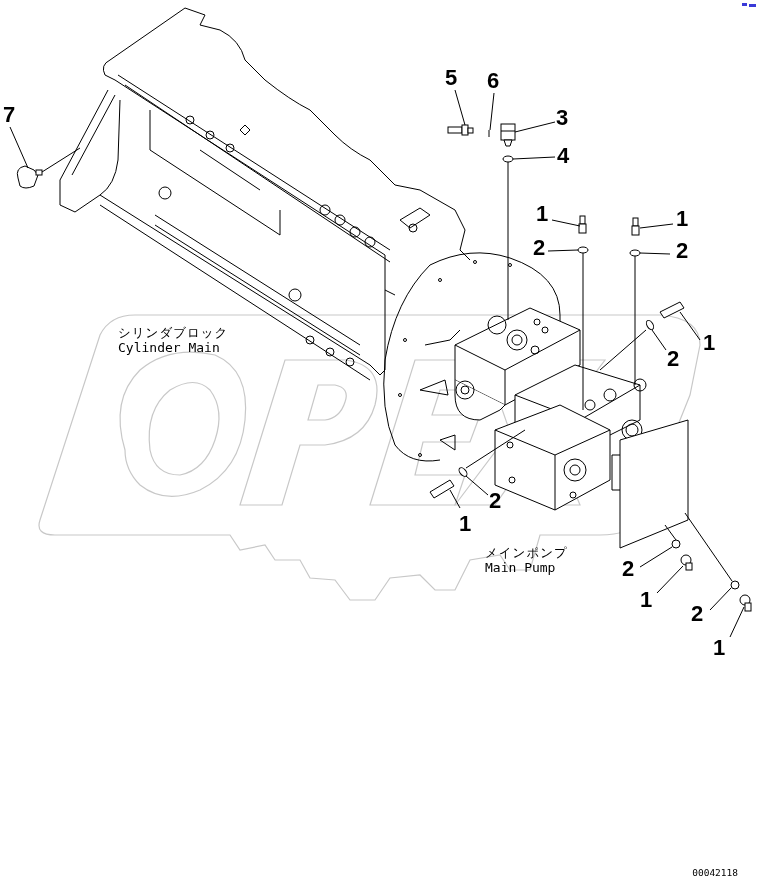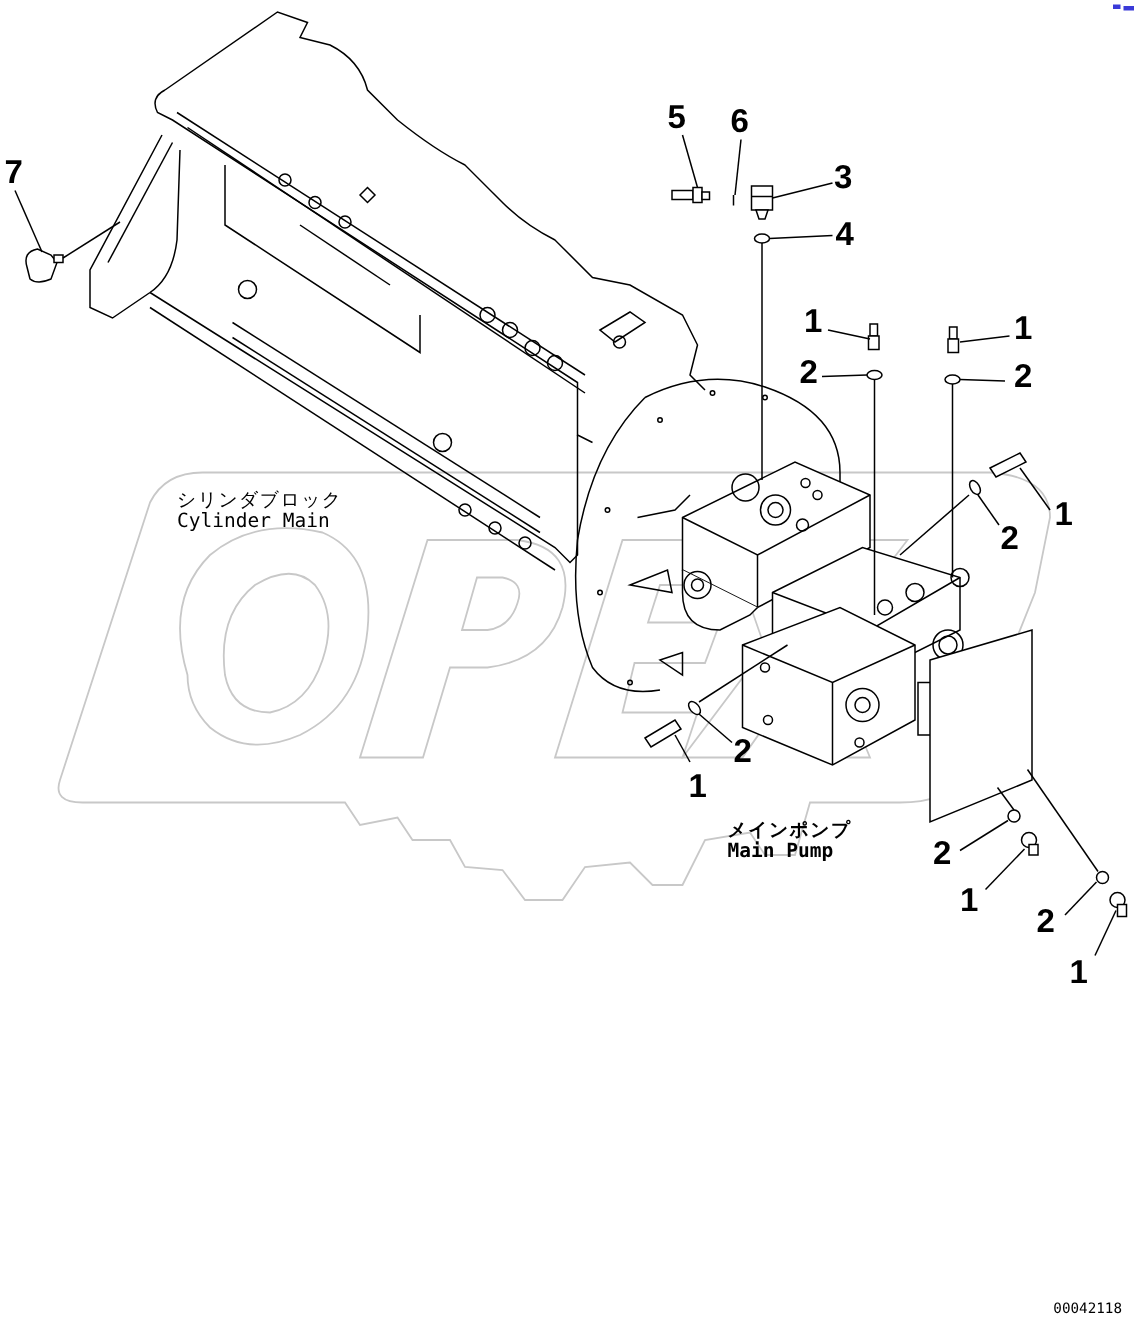--- a/index.html
+++ b/index.html
@@ -1,21 +1,21 @@
 <!DOCTYPE html>
 <html><head>
 <meta charset="utf-8">
 <style>
   html, body { margin: 0; padding: 0; background: #ffffff; }
   body { width: 760px; height: 882px; position: relative; overflow: hidden; font-family: "DejaVu Sans", sans-serif; }
   #canvas { position: absolute; left: 0; top: 0; width: 760px; height: 882px; }
   .callout { position: absolute; font-family: "Liberation Sans", sans-serif; font-weight: bold; font-size: 22px; color: #000; line-height: 1; }
   .label { position: absolute; font-family: "DejaVu Sans Mono", monospace; font-size: 13px; color: #000; line-height: 15px; white-space: nowrap; }
   .label .jp { letter-spacing: 1px; font-family: "DejaVu Sans", sans-serif; font-size: 12.5px; text-align: right; }
-  .docnum { position: absolute; right: 12px; bottom: 4px; font-family: "DejaVu Sans Mono", monospace; font-size: 9.5px; color: #000; }
+  .docnum { position: absolute; right: 22px; bottom: 4px; font-family: "DejaVu Sans Mono", monospace; font-size: 9.5px; color: #000; }
   .corner-mark { position: absolute; right: 4px; top: 3px; width: 14px; height: 4px; }
   .corner-mark span { position: absolute; top: 0; height: 3px; background: #3a3ad8; }
   svg .line { stroke: #000; stroke-width: 1; fill: none; }
   svg .leader { stroke: #000; stroke-width: 1; fill: none; }
   svg .wm { stroke: #c8c8c8; stroke-width: 1.2; fill: none; }
   svg .part { stroke: #000; stroke-width: 1; fill: #fff; }
 </style>
 </head>
 <body>
 
@@ -219,21 +219,21 @@
 <div class="callout" style="left:459px; top:513px;">1</div>
 <div class="callout" style="left:622px; top:558px;">2</div>
 <div class="callout" style="left:640px; top:589px;">1</div>
 <div class="callout" style="left:691px; top:603px;">2</div>
 <div class="callout" style="left:713px; top:637px;">1</div>
 
 <div class="label" style="left:118px; top:325px;">
   <div class="jp">シリンダブロック</div>
   <div>Cylinder Main</div>
 </div>
-<div class="label" style="left:485px; top:545px;font-weight:bold;">
+<div class="label" style="left:485px; top:545px;">
   <div class="jp">メインポンプ</div>
   <div>Main Pump</div>
 </div>
 
 <div class="corner-mark">
   <span style="left:0; width:5px;"></span>
   <span style="left:7px; width:7px; top:1px;"></span>
 </div>
 
 <div class="docnum">00042118</div>

